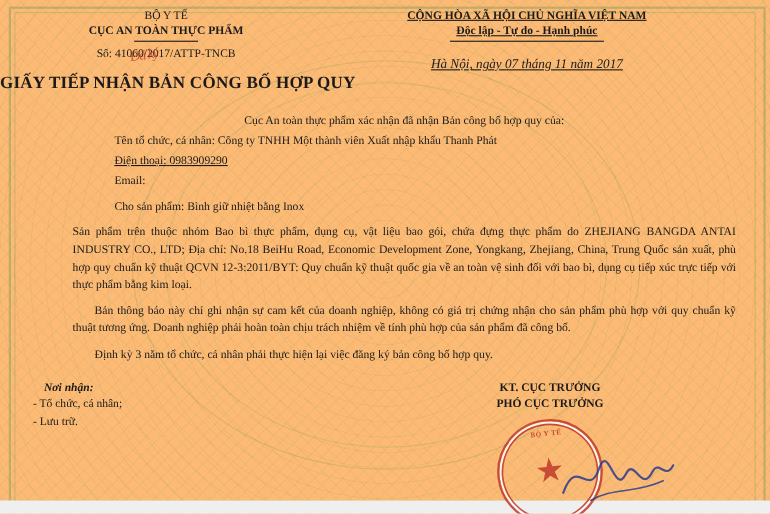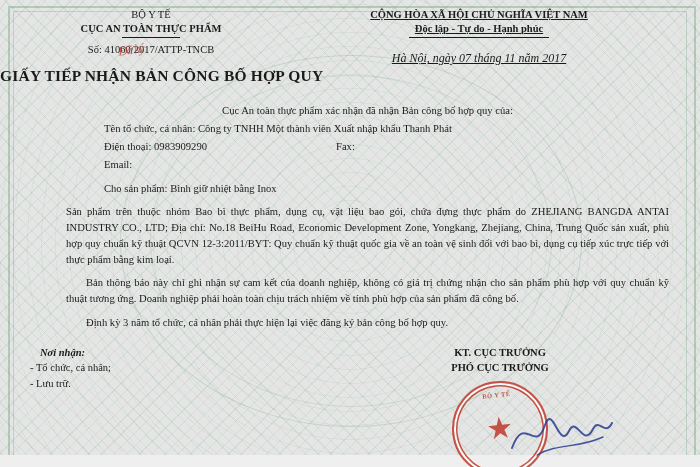--- a/index.html
+++ b/index.html
@@ -4,21 +4,21 @@
 <style>
   html, body {
     margin: 0;
     padding: 0;
     background: #ffffff;
   }
   #page {
     position: relative;
     width: 700px;
     height: 467px;
-    background: #e5e5e5;
+    background: #fdba74;
     overflow: hidden;
     font-family: "Liberation Serif", serif;
     color: #1a1a1a;
   }
   
   .bg-pattern {
     position: absolute;
     left: 0; top: 0;
     width: 700px;
     height: 467px;
@@ -147,21 +147,21 @@
     margin-top: 2px;
   }
   .field-indent {
     padding-left: 38px;
   }
   .two-col {
     display: flex;
     padding-left: 38px;
     margin-top: 2px;
   }
-  .two-col .c1 { width: 232px; }
+  .two-col .c1 { width: 180px; text-decoration: underline; }
   .two-col .c2 { flex: 1; }
 
   
   .footer {
     display: flex;
     margin: 14px 30px 0 30px;
     font-size: 10.5px;
   }
   .footer-left {
     width: 300px;
@@ -263,24 +263,20 @@
         <span>Tên tổ chức, cá nhân:</span>
         <span>Công ty TNHH Một thành viên Xuất nhập khẩu Thanh Phát</span>
       </div>
 
 
       <div class="two-col">
         <div class="c1">
           <span>Điện thoại:</span>
           <span>0983909290</span>
         </div>
-        <div class="c2">
-          <span>Fax:</span>
-          <span></span>
-        </div>
       </div>
 
       <div class="field-row field-indent">
         <span>Email:</span>
         <span></span>
       </div>
 
       <div class="field-row field-indent" style="margin-top:8px;">
         <span>Cho sản phẩm:</span>
         <span>Bình giữ nhiệt bằng Inox</span>

